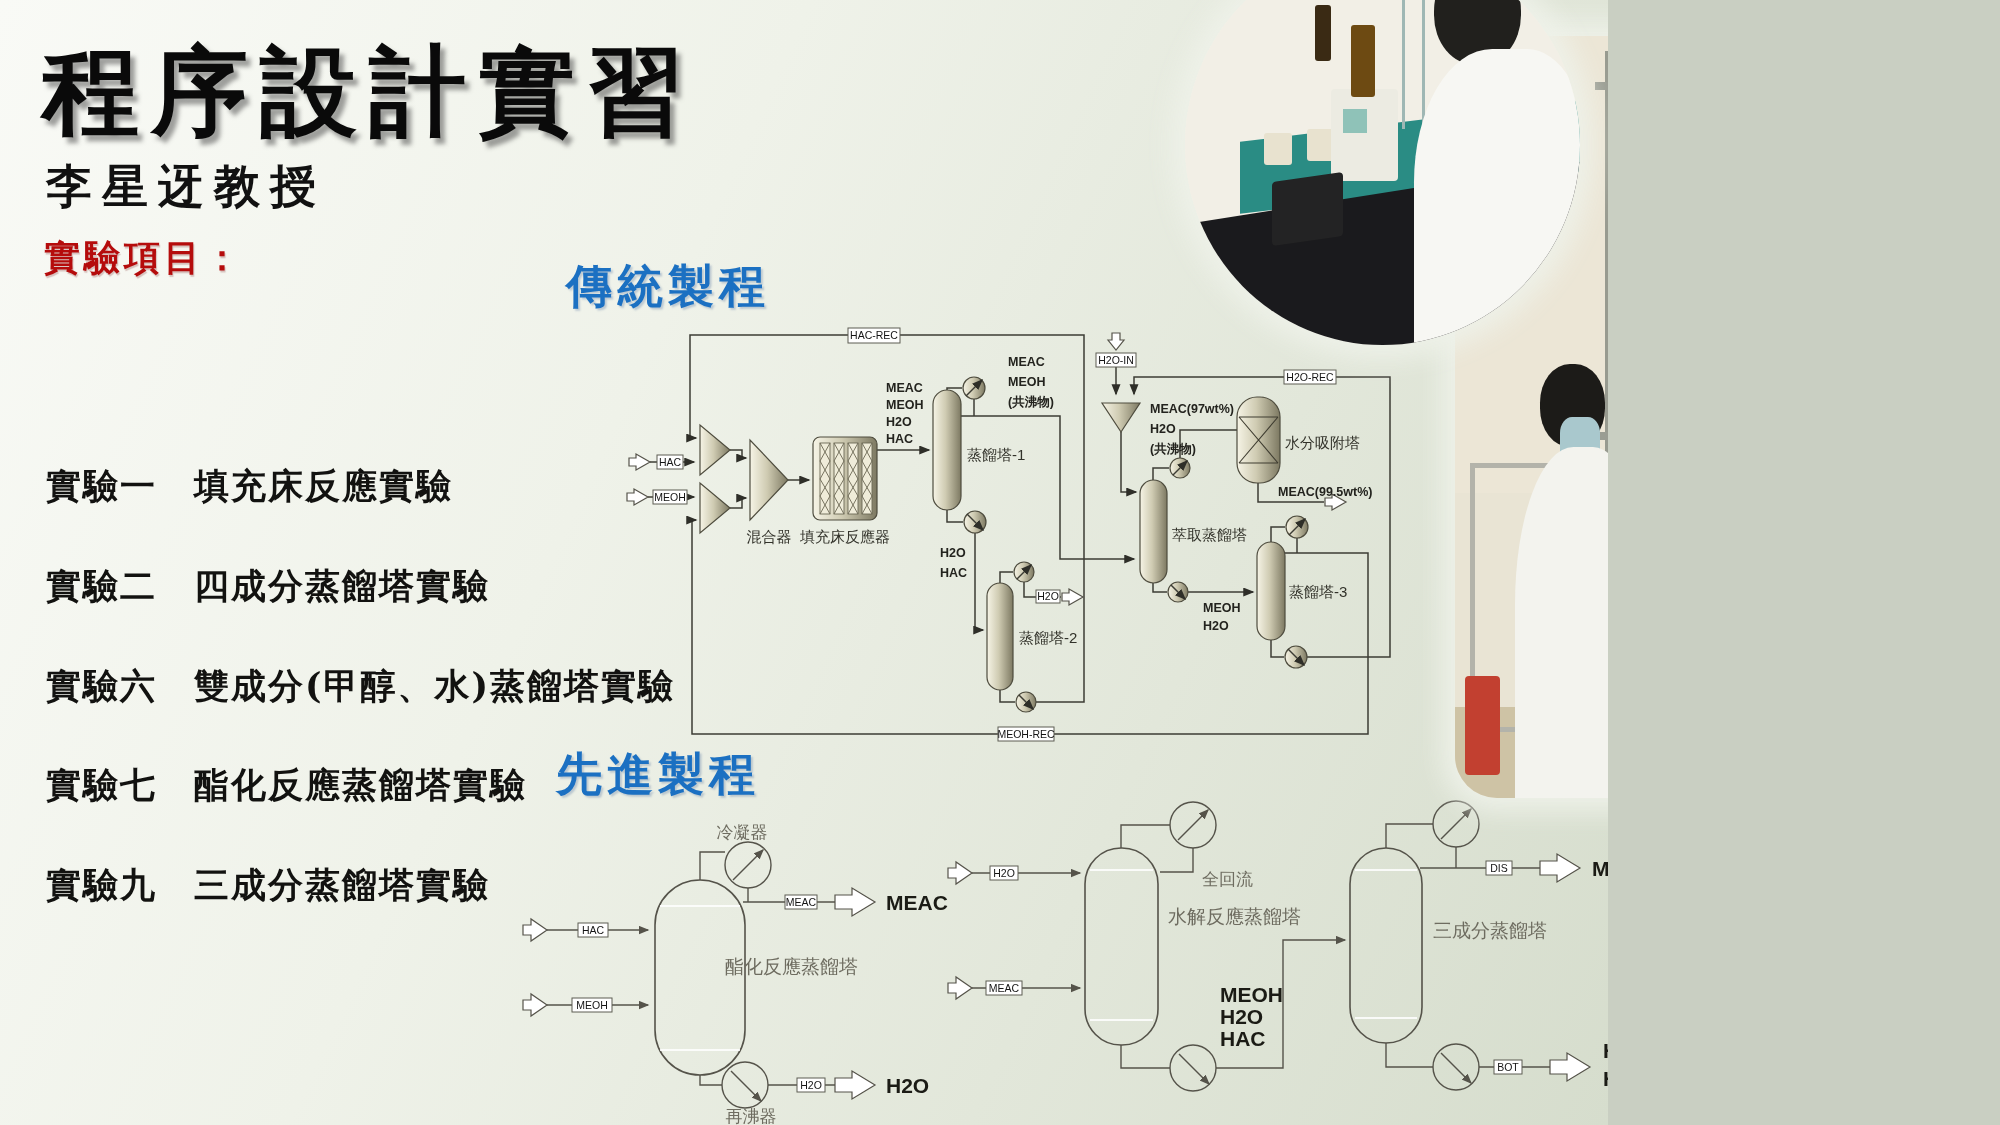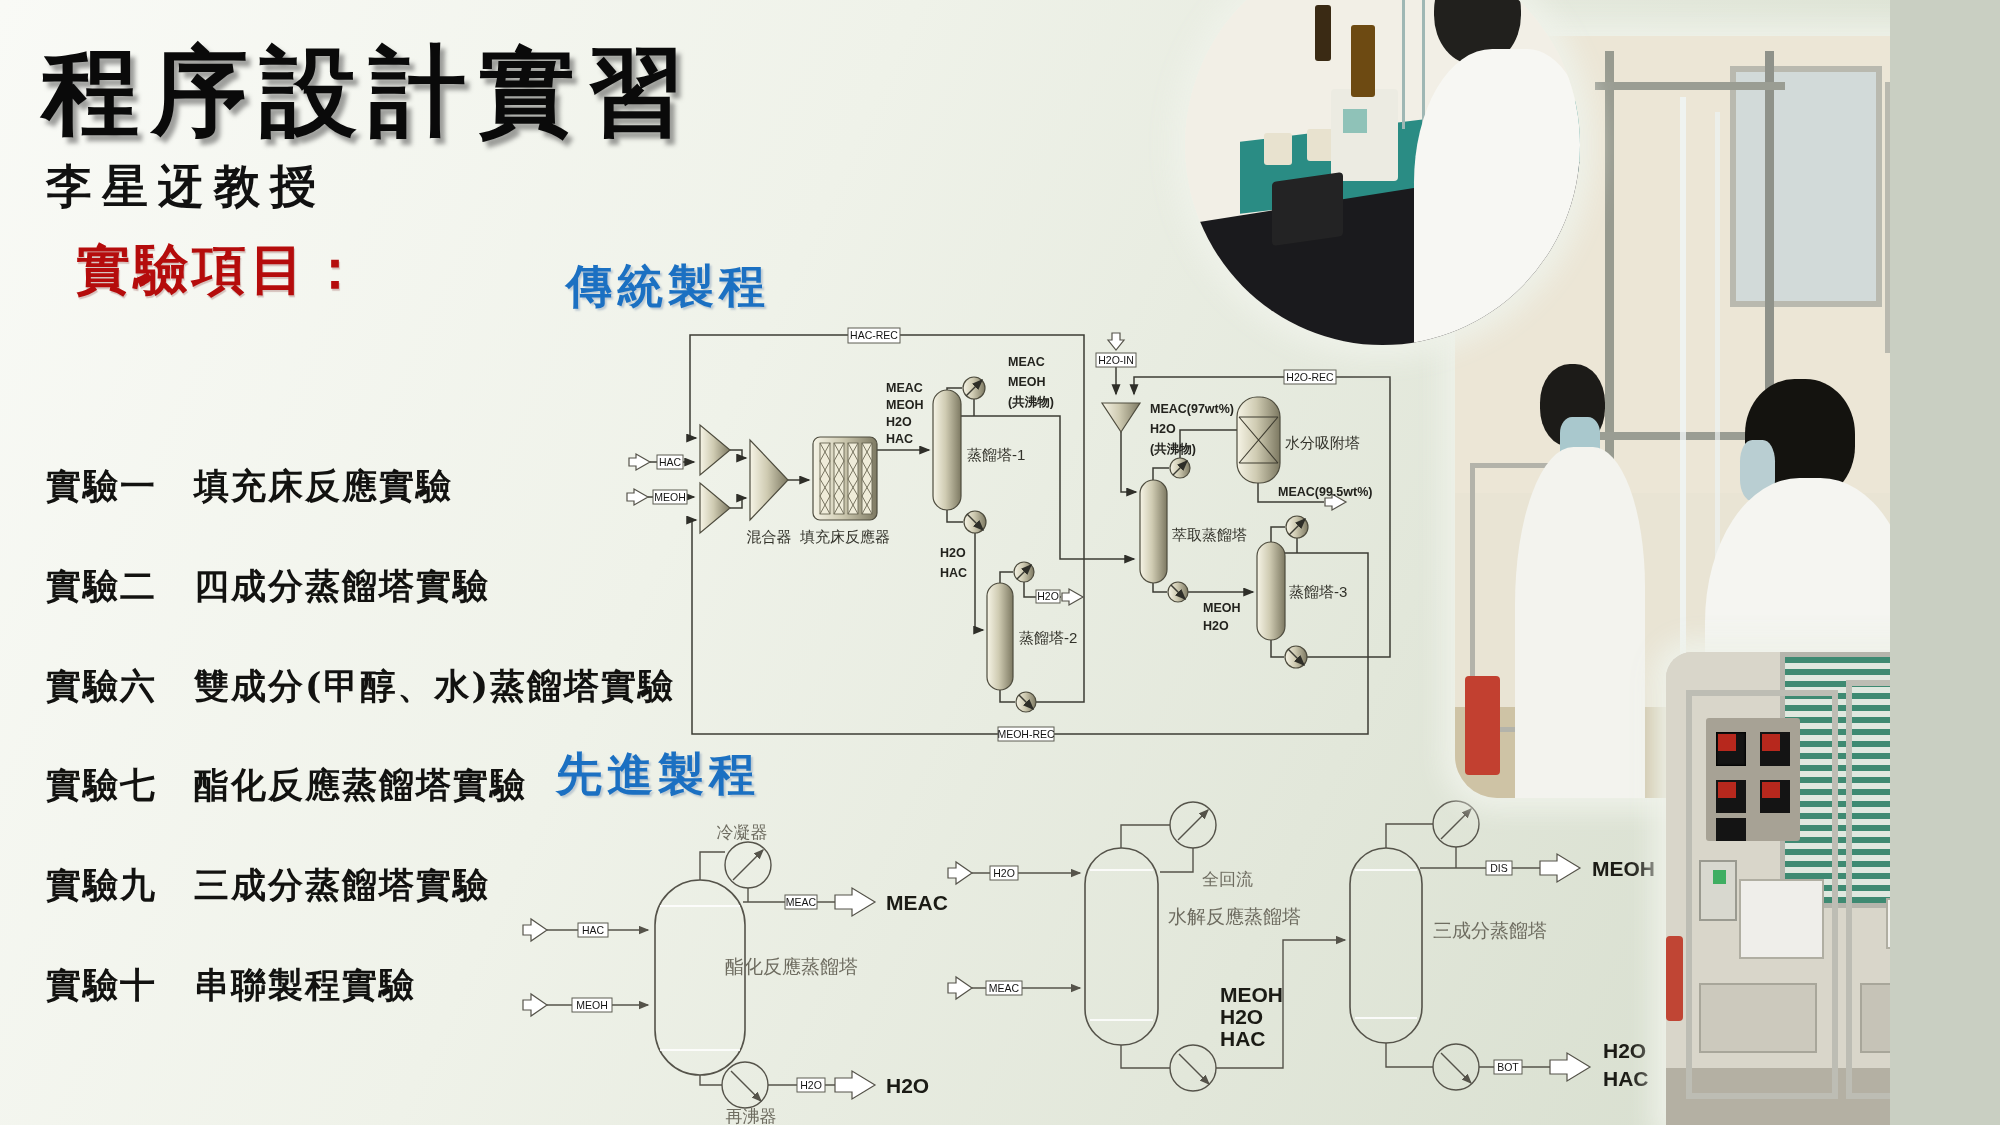--- a/index.html
+++ b/index.html
@@ -1,35 +1,34 @@
 <!DOCTYPE html>
 <html><head>
 <meta charset="utf-8">
 <style>
   html,body{margin:0;padding:0;background:#c9cfc2;}
   #stage{
-    position:relative;width:1890px;height:1125px;overflow:hidden;
+    position:relative;width:1608px;height:1125px;overflow:hidden;
     background:linear-gradient(115deg,#f9faf6 0%,#eff2e9 38%,#e2e7da 70%,#d6ddcd 100%);
     font-family:"Liberation Sans","DejaVu Sans",sans-serif;
   }
   .abs{position:absolute;}
   #main-title{
     left:42px;top:28px;font-size:97px;font-weight:900;color:#0a0a0a;
     letter-spacing:12px;font-family:"DejaVu Serif","Liberation Serif",serif;
     text-shadow:5px 6px 4px rgba(70,70,70,.5);white-space:nowrap;
   }
   #professor{
     left:46px;top:156px;font-size:46px;font-weight:800;color:#111;
     letter-spacing:10px;font-family:"DejaVu Serif","Liberation Serif",serif;white-space:nowrap;
   }
   #list-header{
-    left:44px;top:234px;font-size:54px;font-weight:800;color:#b50c0c;
+    left:44px;top:234px;font-size:36px;font-weight:800;color:#b50c0c;
     letter-spacing:4px;font-family:"DejaVu Serif","Liberation Serif",serif;white-space:nowrap;
     text-shadow:1px 2px 1px rgba(120,30,30,.25);
-    margin-left:32px;
   }
   #experiment-list{left:46px;top:412px;}
   .exp-item{
     font-size:35px;font-weight:800;color:#121210;line-height:51.8px;
     letter-spacing:2px;font-family:"DejaVu Serif","Liberation Serif",serif;white-space:nowrap;margin-top:48px;
   }
   .section-title{
     font-size:46px;font-weight:800;color:#1b70c2;letter-spacing:5px;
     font-family:"DejaVu Serif","Liberation Serif",serif;white-space:nowrap;
     text-shadow:2px 2px 2px rgba(40,80,140,.25);
@@ -66,21 +65,20 @@
   <div class="abs" id="main-title">程序設計實習</div>
   <div class="abs" id="professor">李星迓教授</div>
   <div class="abs" id="list-header">實驗項目：</div>
 
   <div class="abs" id="experiment-list">
     <div class="exp-item">實驗一　填充床反應實驗</div>
     <div class="exp-item">實驗二　四成分蒸餾塔實驗</div>
     <div class="exp-item">實驗六　雙成分(甲醇、水)蒸餾塔實驗</div>
     <div class="exp-item">實驗七　酯化反應蒸餾塔實驗</div>
     <div class="exp-item">實驗九　三成分蒸餾塔實驗</div>
-    <div class="exp-item">實驗十　串聯製程實驗</div>
   </div>
 
   <div class="abs section-title" id="title-traditional">傳統製程</div>
   <div class="abs section-title" id="title-advanced">先進製程</div>
 
   <svg class="abs" style="left:530px;top:250px;" width="880" height="500" viewBox="0 0 880 500">
     <defs>
       <linearGradient id="gm" x1="0" y1="0" x2="1" y2="0">
         <stop offset="0" stop-color="#f6f4e6"></stop>
           <stop offset="0.45" stop-color="#cfcbb2"></stop>

